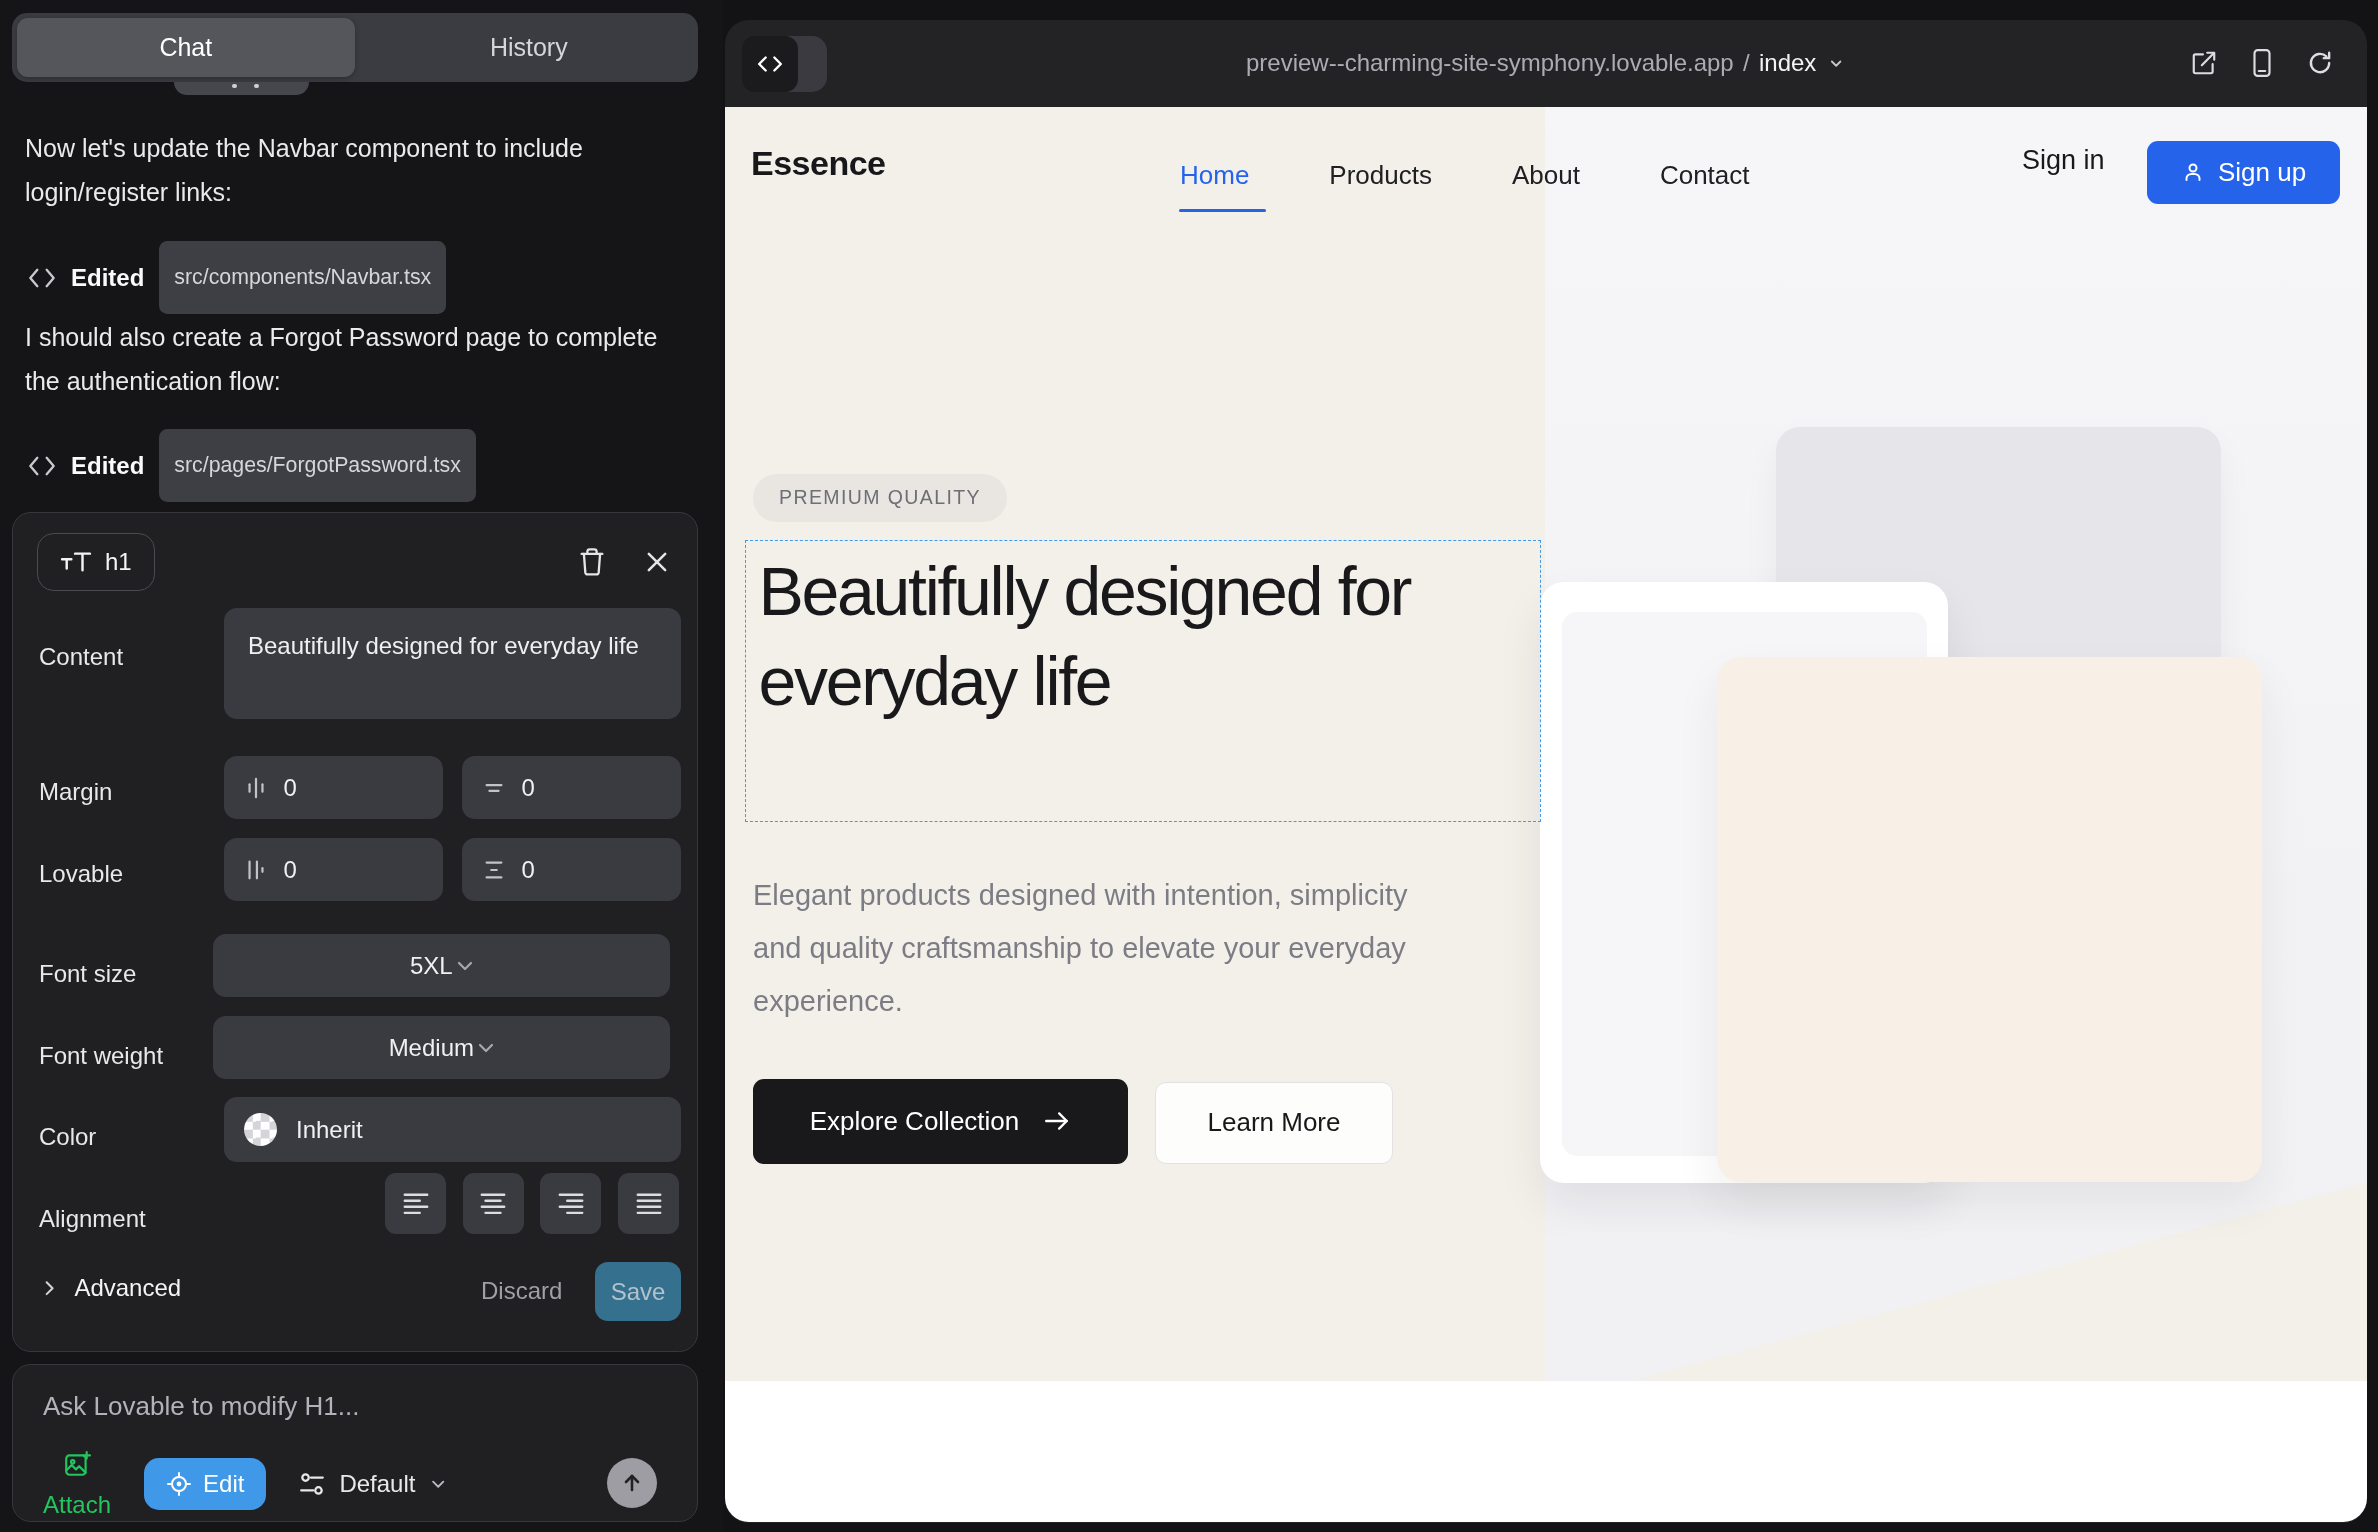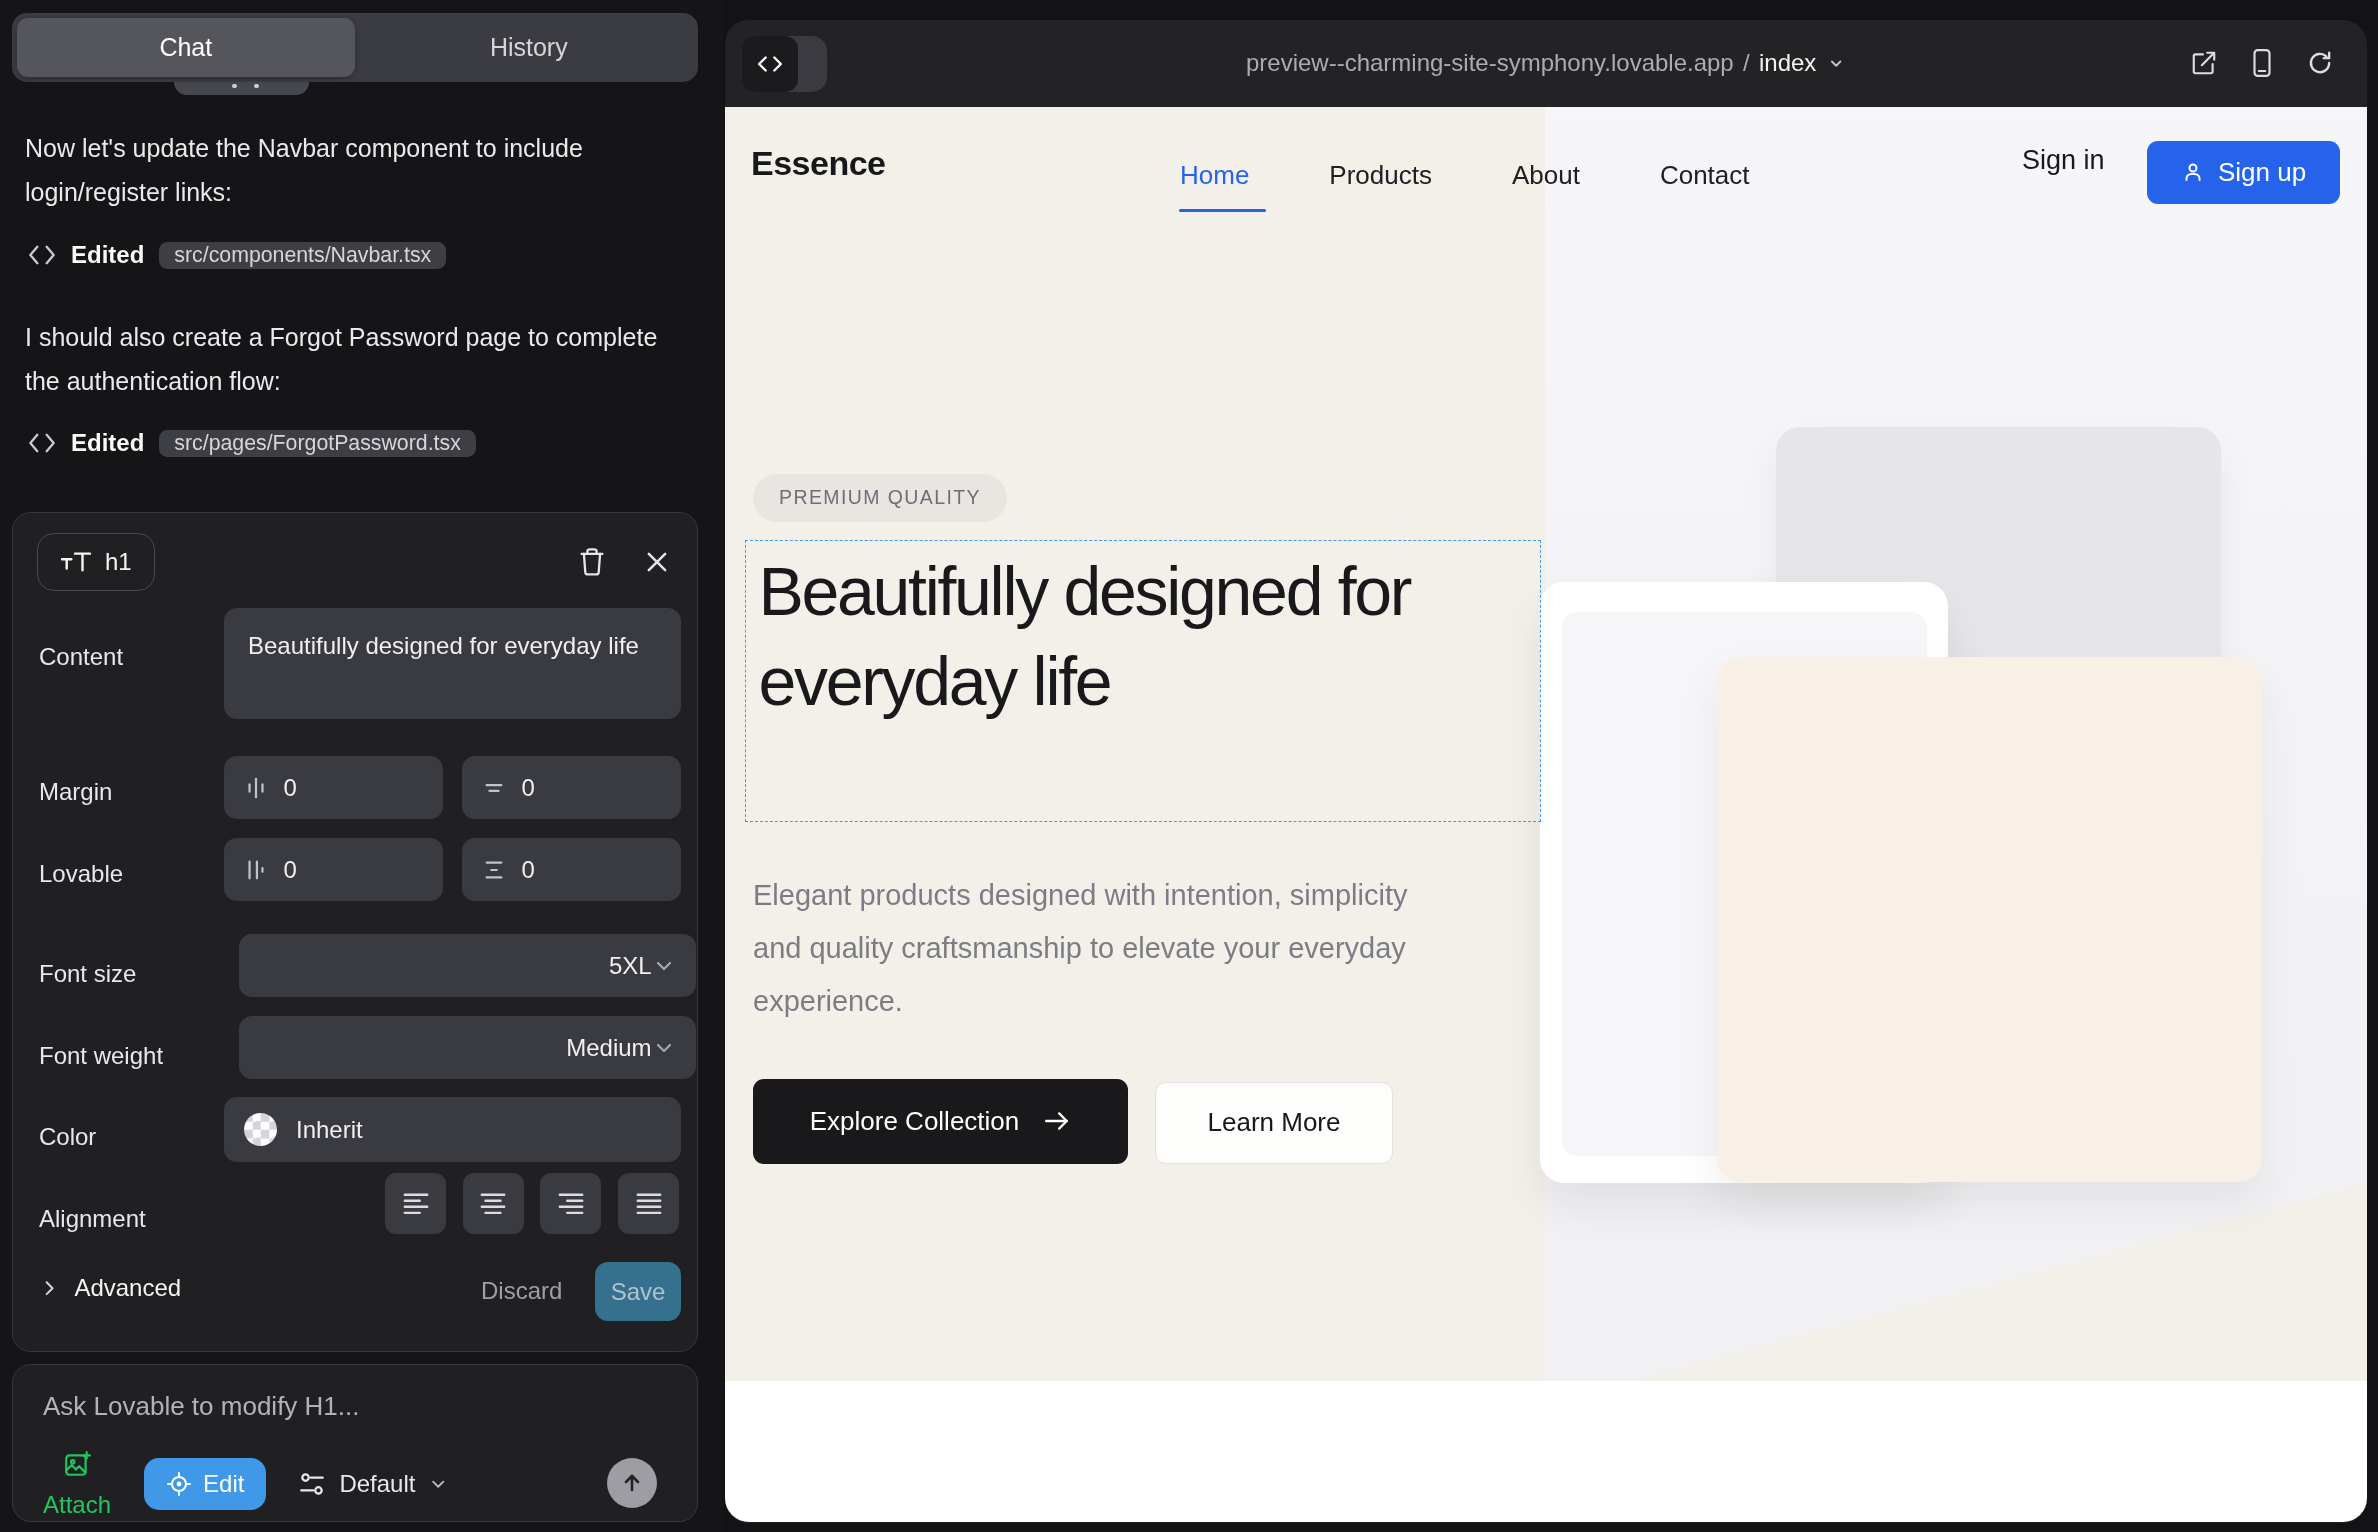--- a/index.html
+++ b/index.html
@@ -17,38 +17,38 @@
   .scroll-remnant { position:absolute; left:174px; top:82px; width:135px; height:13px; background:#46464d; border-radius:0 0 13px 13px; }
   .scroll-remnant i { position:absolute; top:1.9px; width:4.6px; height:4.6px; border-radius:50%; background:#cfcfd4; }
   .scroll-remnant i.d1 { left:58px; } .scroll-remnant i.d2 { left:80px; }
 
   .chat-msg { position:absolute; left:25px; width:649px; font-size:25px; line-height:44px; color:#eaeaec; }
   .msg-1 { top:126px; } .msg-2 { top:315px; }
   .edit-row { position:absolute; left:28px; display:flex; align-items:center; gap:15px; }
   .edit-row-1 { top:241px; } .edit-row-2 { top:429px; }
   .edit-row .code-ic { color:#c9c9cf; }
   .edited-label { font-size:24px; font-weight:bold; color:#fafafa; }
-  .file-pill { background:#3e3e45; border-radius:8.3px; padding:1px 15px; font-size:21.3px; color:#d6d6da; }
+  .file-pill { background:#3e3e45; border-radius:8.3px; padding:24px 15px; font-size:21.3px; color:#d6d6da; }
 
   
   .editor { position:absolute; left:12px; top:512px; width:686px; height:840px; background:#202023; border:0.9px solid #37373d; border-radius:18.6px;text-decoration:underline; }
   .tag-chip { position:absolute; left:24px; top:20.4px; height:58px; padding:0 22px; border:1.4px solid #4b4b52; border-radius:16.7px; display:flex; align-items:center; gap:13px; color:#fff; }
   .tag-chip .tag-label { font-size:24px; color:#f4f4f5; }
   .icon-btn { position:absolute; width:41px; height:41px; display:flex; align-items:center; justify-content:center; color:#e4e4e7; cursor:pointer; }
   .trash-btn { left:558px; top:28px; }
   .close-btn { left:623px; top:28px; }
 
   .fld-label { position:absolute; left:26px; font-size:24px; color:#e8e8ea; }
   .field { position:absolute; background:#3a3a41; border-radius:13px; display:flex; align-items:center; color:#f0f0f2; font-size:24px; }
   .field .ic { color:#c2c2c9; margin:0 15px 0 20.4px; flex:0 0 auto; }
   .content-box { left:211px; top:95px; width:457px; height:111px; padding:18.6px 24px; line-height:37px; display:block; }
   .num-l { left:211px; width:219px; height:63px; }
   .num-r { left:449px; width:219px; height:63px; }
   .row-margin { top:243px; } .row-padding { top:325px; }
-  .select { left:226px; top:421px; width:457px; height:63px; padding-left:24px; justify-content:flex-end; cursor:pointer; }
+  .select { left:200px; top:421px; width:457px; height:63px; padding-left:24px; justify-content:center; cursor:pointer; }
   .select .chev { color:#a7a7ae; margin-right:20.4px; }
   .sel-weight { top:503px; }
   .color-field { left:211px; top:584px; width:457px; height:65px; padding-left:20.4px; gap:18.6px; cursor:pointer; }
   .swatch { width:33px; height:33px; border-radius:50%; background:#fff; background-image:conic-gradient(#ffffff 0 25%, #d4d4da 0 50%, #ffffff 0 75%, #d4d4da 0); background-size:16.7px 16.7px; }
   .align-group { position:absolute; left:372px; top:660px; display:flex; gap:16.7px; }
   .align-btn { width:61px; height:61px; background:#3a3a41; border-radius:11px; display:flex; align-items:center; justify-content:center; color:#dcdce1; cursor:pointer; }
   .advanced { position:absolute; left:26px; top:761px; display:flex; align-items:center; gap:15px; color:#f4f4f5; font-size:24px; cursor:pointer; }
   .advanced .chev { color:#d4d4d8; }
   .discard { position:absolute; left:468px; top:764px; font-size:24px; color:#9f9fa6; cursor:pointer; }
   .save { position:absolute; left:582px; top:749px; width:86px; height:59px; background:#35708f; border:none; border-radius:13px; font-size:24px; color:#b3c2cc; font-family:inherit; cursor:pointer; }

